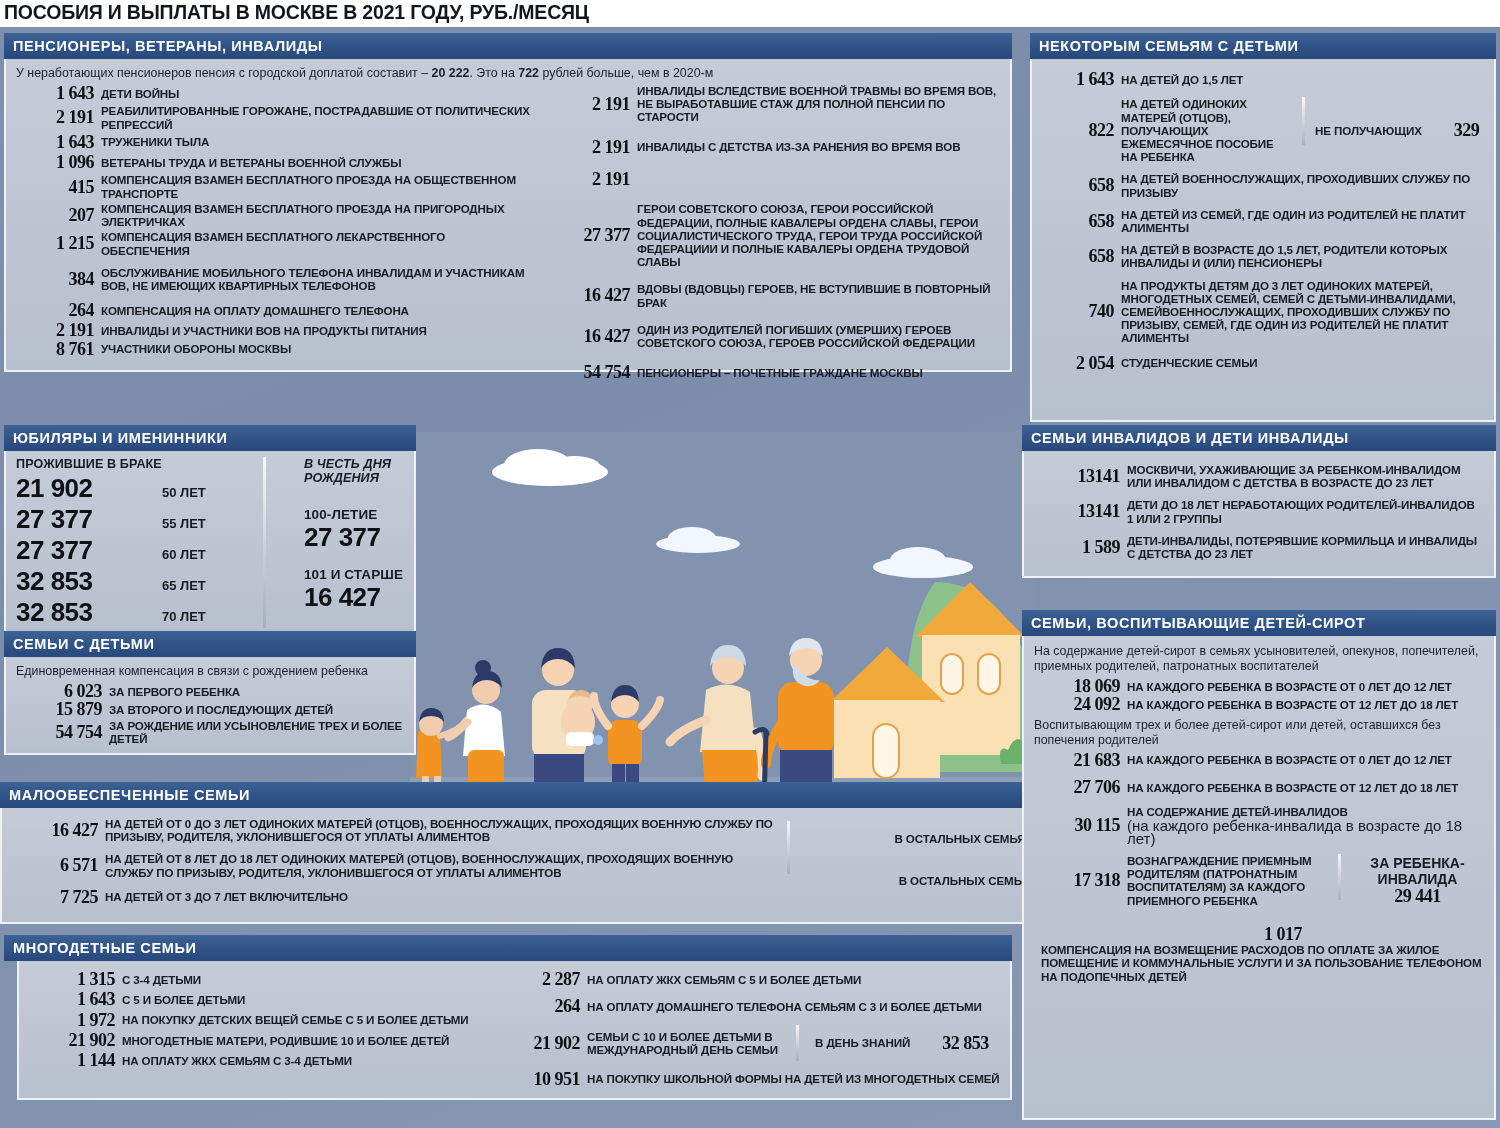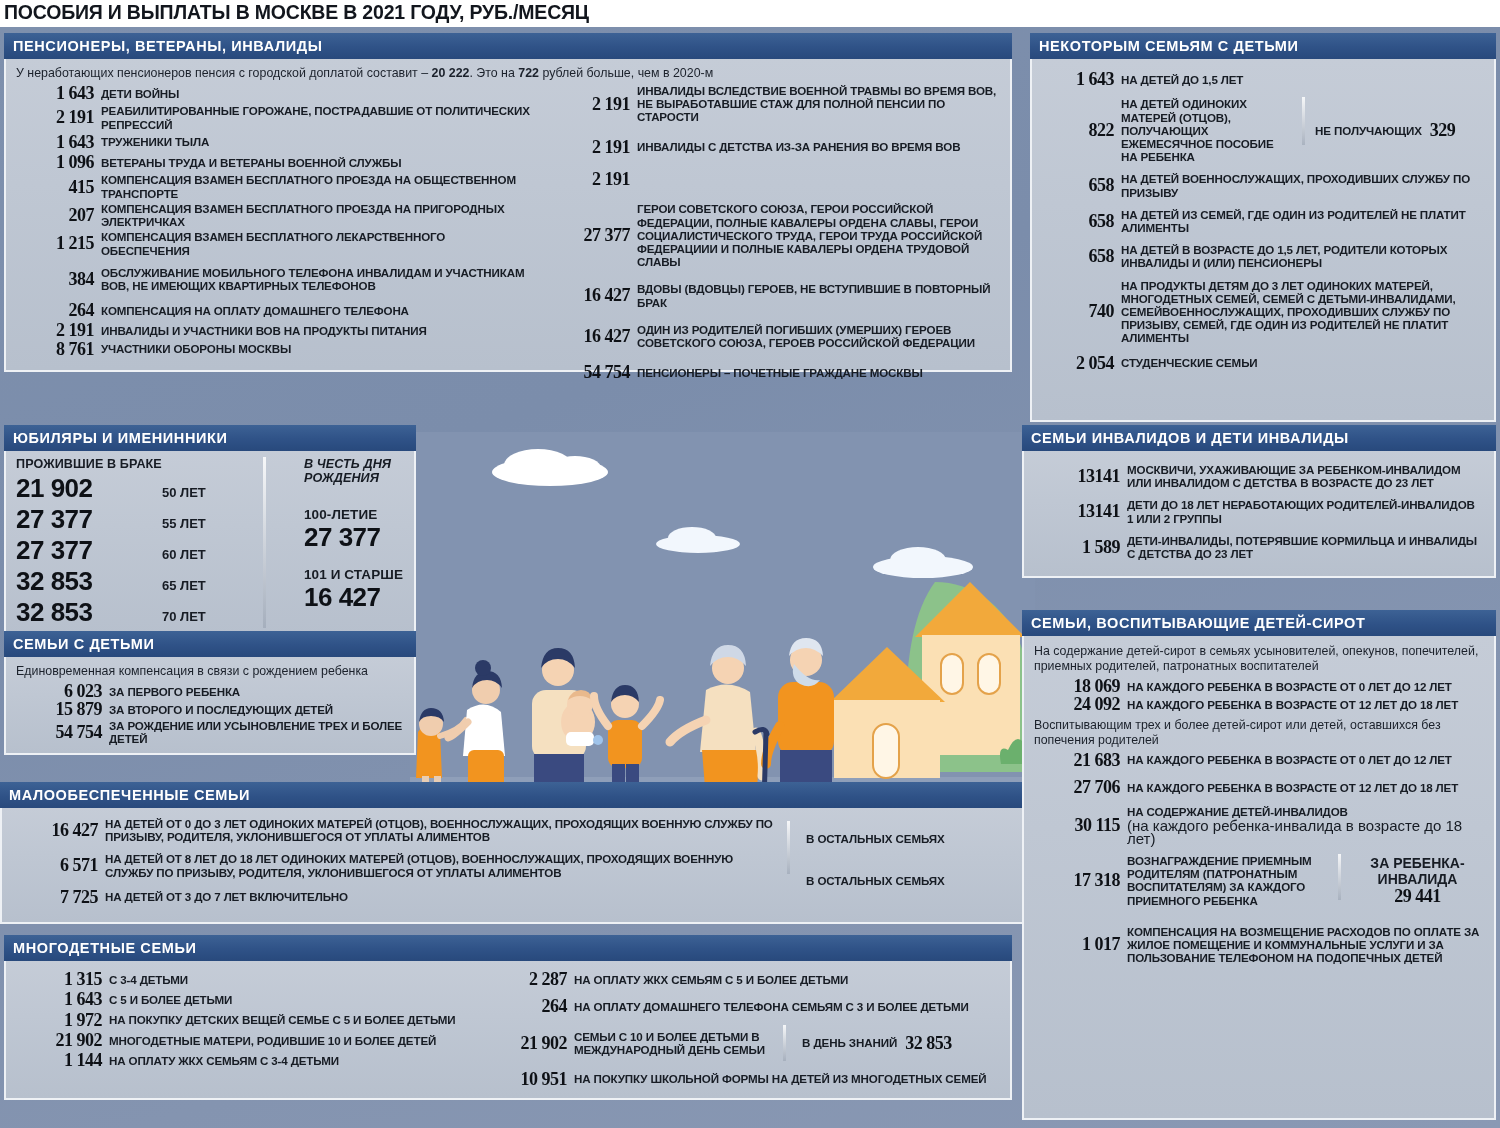--- a/index.html
+++ b/index.html
@@ -97,22 +97,22 @@
   .note b { font-weight: bold; }
 
   .divider-v {
     width: 3px;
     background: linear-gradient(180deg, rgba(255,255,255,.85), rgba(150,160,175,.55));
     align-self: stretch;
     margin: 0 12px;
     flex: 0 0 3px;
   }
   .side {
-    display: flex; align-items: center; justify-content: space-between;
-    flex: 0 0 auto; white-space: nowrap;
+    display: flex; align-items: center; justify-content: center;
+    flex: 0 0 auto; white-space: nowrap; gap: 24px;
   }
   .side .lbl {
     font-size: 11.6px; font-weight: bold; color:#171c24;
     text-transform: uppercase; letter-spacing:-.1px; padding-right: 8px;
   }
 
   
   .cols { display: flex; }
   .col { flex: 1 1 auto; }
 
@@ -460,21 +460,21 @@
             <span class="lbl">В ОСТАЛЬНЫХ СЕМЬЯХ</span>
             <span class="num">4 381</span>
           </div>
         </div>
       </div>
     </div>
   </div>
 
   <div class="block" id="b-manykids">
     <div class="block-head">МНОГОДЕТНЫЕ СЕМЬИ</div>
-    <div class="block-body" style="padding-top:9px;">
+    <div class="block-body" style="padding-top:9px;margin-left:13px;">
       <div class="mk">
         <div class="mk-left">
           <div class="row">
             <div class="num numw-86">1 315</div>
             <div class="cap">С 3-4 ДЕТЬМИ</div>
           </div>
           <div class="row">
             <div class="num numw-86">1 643</div>
             <div class="cap">С 5 И БОЛЕЕ ДЕТЬМИ</div>
           </div>
@@ -605,20 +605,20 @@
       </div>
       <div class="row row-sp">
         <div class="num numw-86">17 318</div>
         <div class="cap" style="flex:0 0 208px;">ВОЗНАГРАЖДЕНИЕ ПРИЕМНЫМ РОДИТЕЛЯМ (ПАТРОНАТНЫМ ВОСПИТАТЕЛЯМ) ЗА КАЖДОГО ПРИЕМНОГО РЕБЕНКА</div>
         <div class="divider-v" style="margin:0 10px;height:46px;"></div>
         <div style="text-align:center;flex:1 1 auto;">
           <div class="lbl" style="font-size:14px;font-weight:bold;color:#171c24;text-transform:uppercase;">ЗА РЕБЕНКА-ИНВАЛИДА</div>
           <div class="num" style="text-align:center;">29 441</div>
         </div>
       </div>
-      <div class="row row-sp" style="margin-top:18px;">
+      <div class="row row-sp" style="margin-top:18px;flex-direction:column;">
         <div class="num numw-86">1 017</div>
         <div class="cap">КОМПЕНСАЦИЯ НА ВОЗМЕЩЕНИЕ РАСХОДОВ ПО ОПЛАТЕ ЗА ЖИЛОЕ ПОМЕЩЕНИЕ И КОММУНАЛЬНЫЕ УСЛУГИ И ЗА ПОЛЬЗОВАНИЕ ТЕЛЕФОНОМ НА ПОДОПЕЧНЫХ ДЕТЕЙ</div>
       </div>
     </div>
   </div>
 
 </div>
 
 </body></html>

